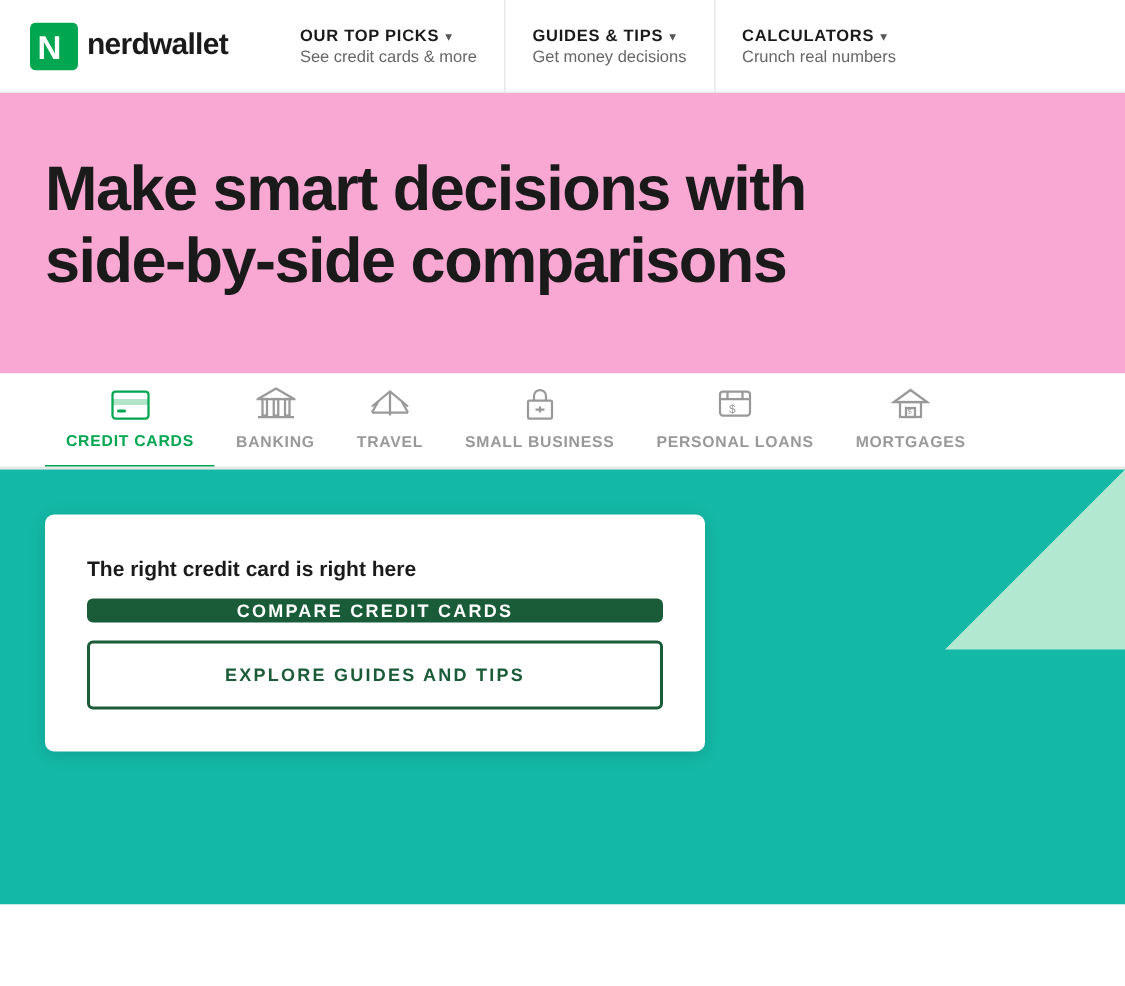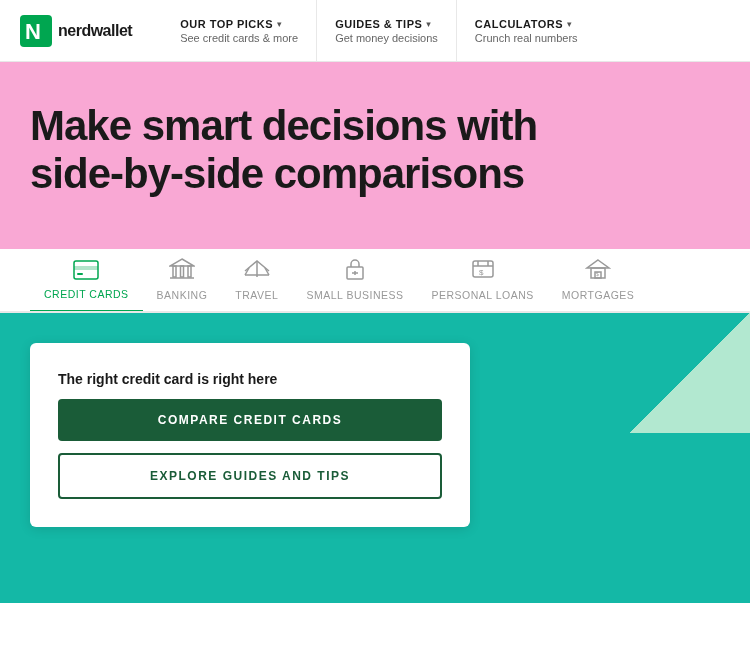--- a/index.html
+++ b/index.html
@@ -19,21 +19,21 @@
       align-items: center;
       gap: 6px;
       margin-right: 30px;
       text-decoration: none;
     }
     .logo-n {
       width: 32px;
       height: 32px;
     }
     .logo-text {
-      font-size: 16px;
+      font-size: 20px;
       font-weight: 700;
       color: #1a1a1a;
       letter-spacing: -0.5px;
     }
     .nav-items {
       display: flex;
       align-items: center;
       gap: 0;
       flex: 1;
     }
@@ -109,21 +109,21 @@
     }
     .tab-icon {
       font-size: 22px;
       color: #999;
       margin-bottom: 4px;
       line-height: 1;
     }
     .tab-item.active .tab-icon { color: #00a650; }
     .tab-label {
       font-size: 10.5px;
-      font-weight: 400;
+      font-weight: 700;
       color: #999;
       letter-spacing: 0.5px;
       text-transform: uppercase;
     }
     .tab-item.active .tab-label { color: #00a650; }
 
     
     .green-section {
       background: #14b8a6;
       padding: 30px 30px 40px 30px;
@@ -158,21 +158,21 @@
     }
     .card-body {
       font-size: 13.5px;
       color: #444;
       line-height: 1.55;
       margin-bottom: 22px;
     }
     .btn-primary {
       display: block;
       width: 100%;
-      padding: 14px 0;
+      padding: 1px 0;
       background: #1a5c38;
       color: #fff;
       text-align: center;
       font-size: 12px;
       font-weight: 700;
       letter-spacing: 1.5px;
       text-transform: uppercase;
       border: none;
       border-radius: 4px;
       cursor: pointer;

